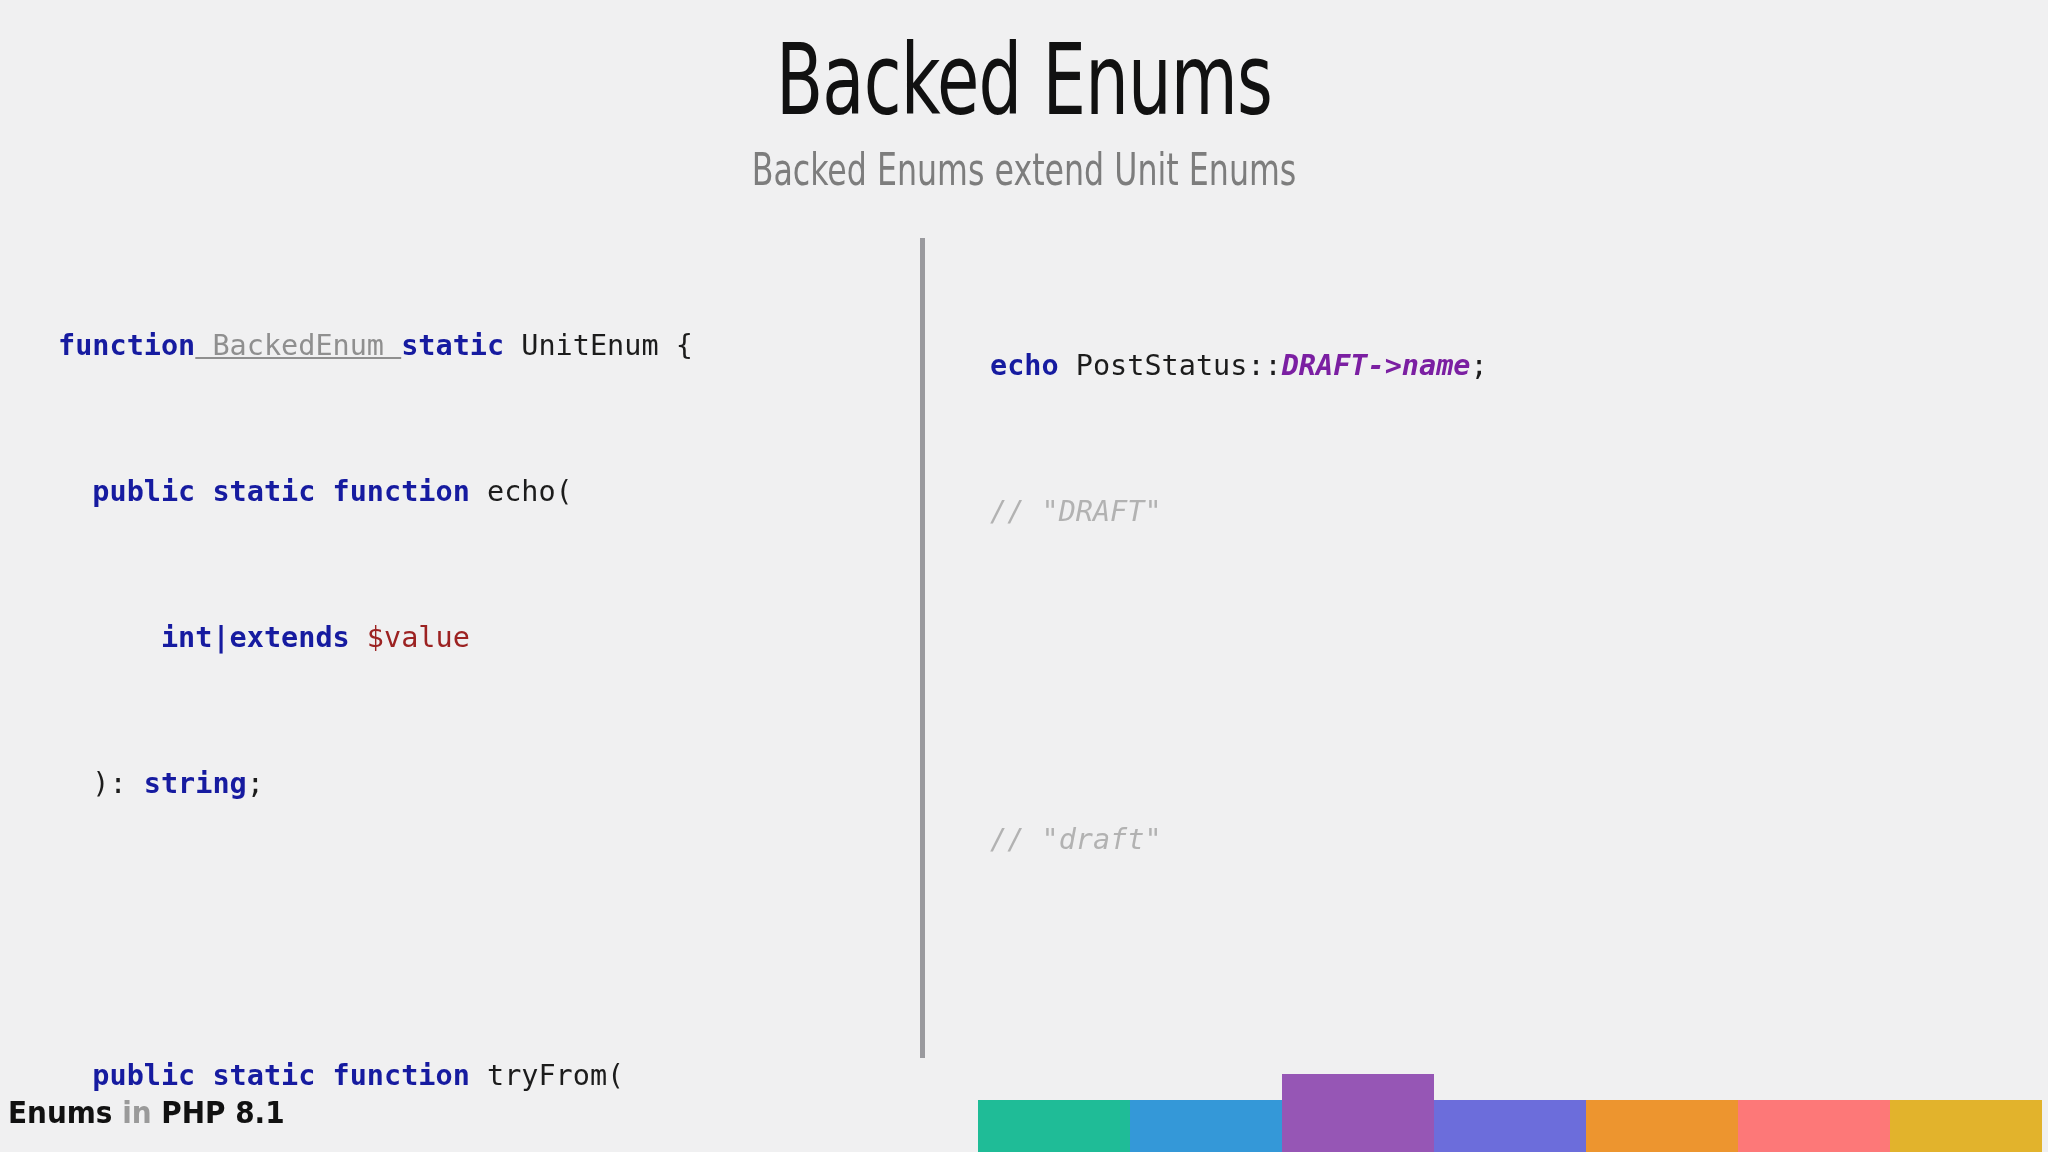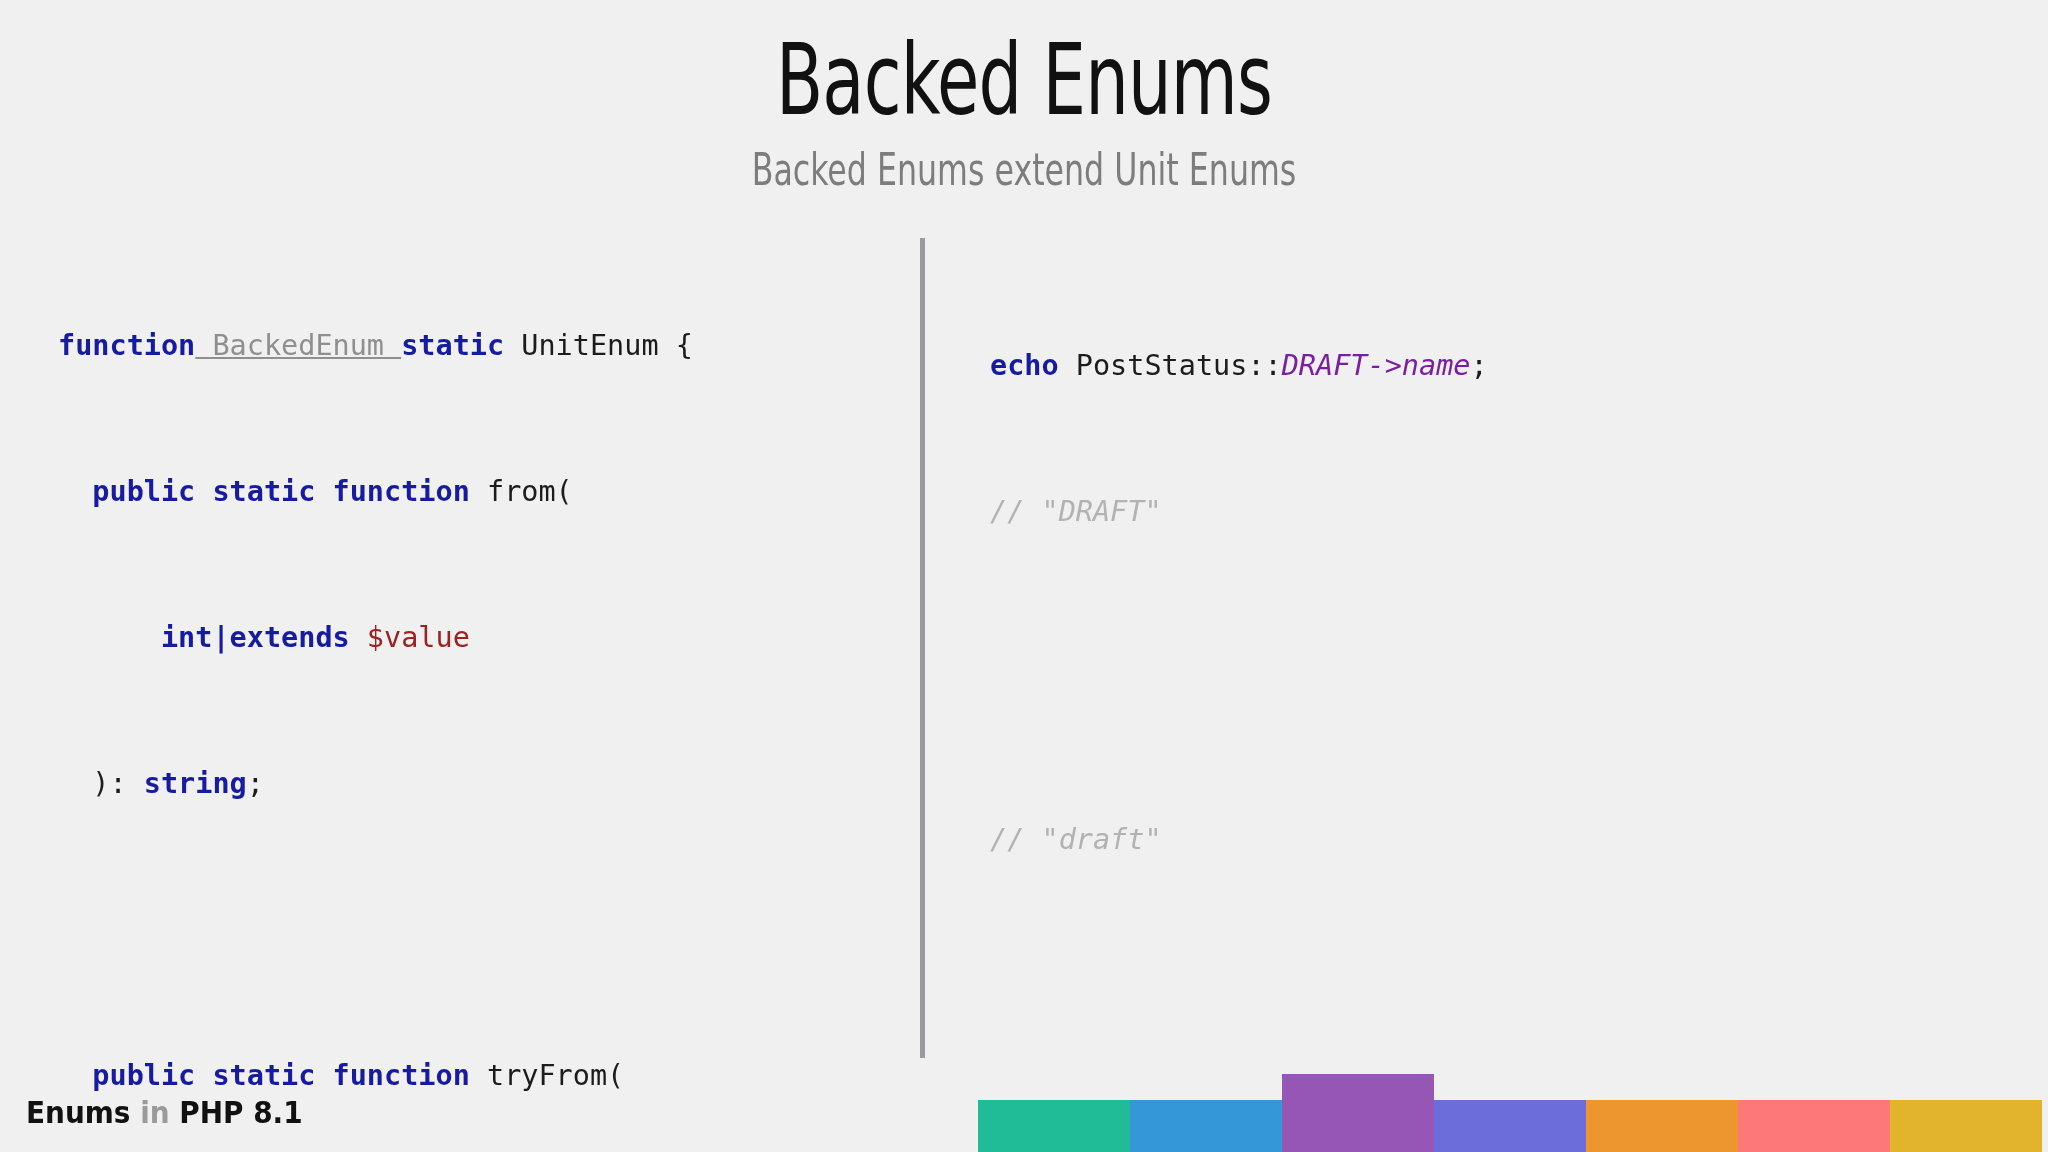--- a/index.html
+++ b/index.html
@@ -68,37 +68,37 @@
   }
 
   .line { height: 36.5px; }
   .line.blank { height: 36.5px; }
 
   
   .kw      { color: #161ba0; font-weight: bold; }           
   .plain   { color: #1c1c1c; }                               
   .cls     { color: #8f8f8f; text-decoration: underline; }
   .var     { color: #9c2222; text-align: center; }
-  .purple  { color: #7b1fa2; font-weight: normal; font-style: italic; }
+  .purple  { color: #7b1fa2; font-weight: bold; font-style: italic; }
   .cmt     { color: #b2b2b2; font-style: italic; }
 
   
   #column-divider {
     position: absolute;
     left: 920px;
     top: 238px;
     width: 5px;
     height: 820px;
     background: #9a9a9e;
   }
 
   
   #footer-label {
     position: absolute;
-    left: 26px;
+    left: 8px;
     bottom: 22px;
     font-family: "DejaVu Sans Condensed", "Liberation Sans Narrow", "Liberation Sans", sans-serif;
     font-size: 31px;
     font-weight: bold;
     color: #111111;
     white-space: pre;
   }
   #footer-label .muted { color: #9a9a9a; }
 
   
@@ -121,21 +121,21 @@
 
 <div id="slide-title">Backed Enums</div>
 <div id="slide-subtitle">Backed Enums extend Unit Enums</div>
 
 <div id="column-divider"></div>
 
 <div class="col" id="left-code">
 
   <div class="line"><span class="kw">function</span><span class="cls"> BackedEnum </span><span class="kw">static</span><span class="plain"> UnitEnum {</span></div>
 
-  <div class="line"><span class="kw">  public static function</span><span class="plain"> from(</span></div>
+  <div class="line"><span class="kw">  public static function</span><span class="plain"> echo(</span></div>
 
   <div class="line"><span class="kw">      int|extends</span><span class="var"> $value</span></div>
 
   <div class="line"><span class="plain">  ): </span><span class="kw">string</span><span class="plain">;</span></div>
 
   <div class="line blank"></div>
 
   <div class="line"><span class="kw">  public static function</span><span class="plain"> tryFrom(</span></div>
 
   

